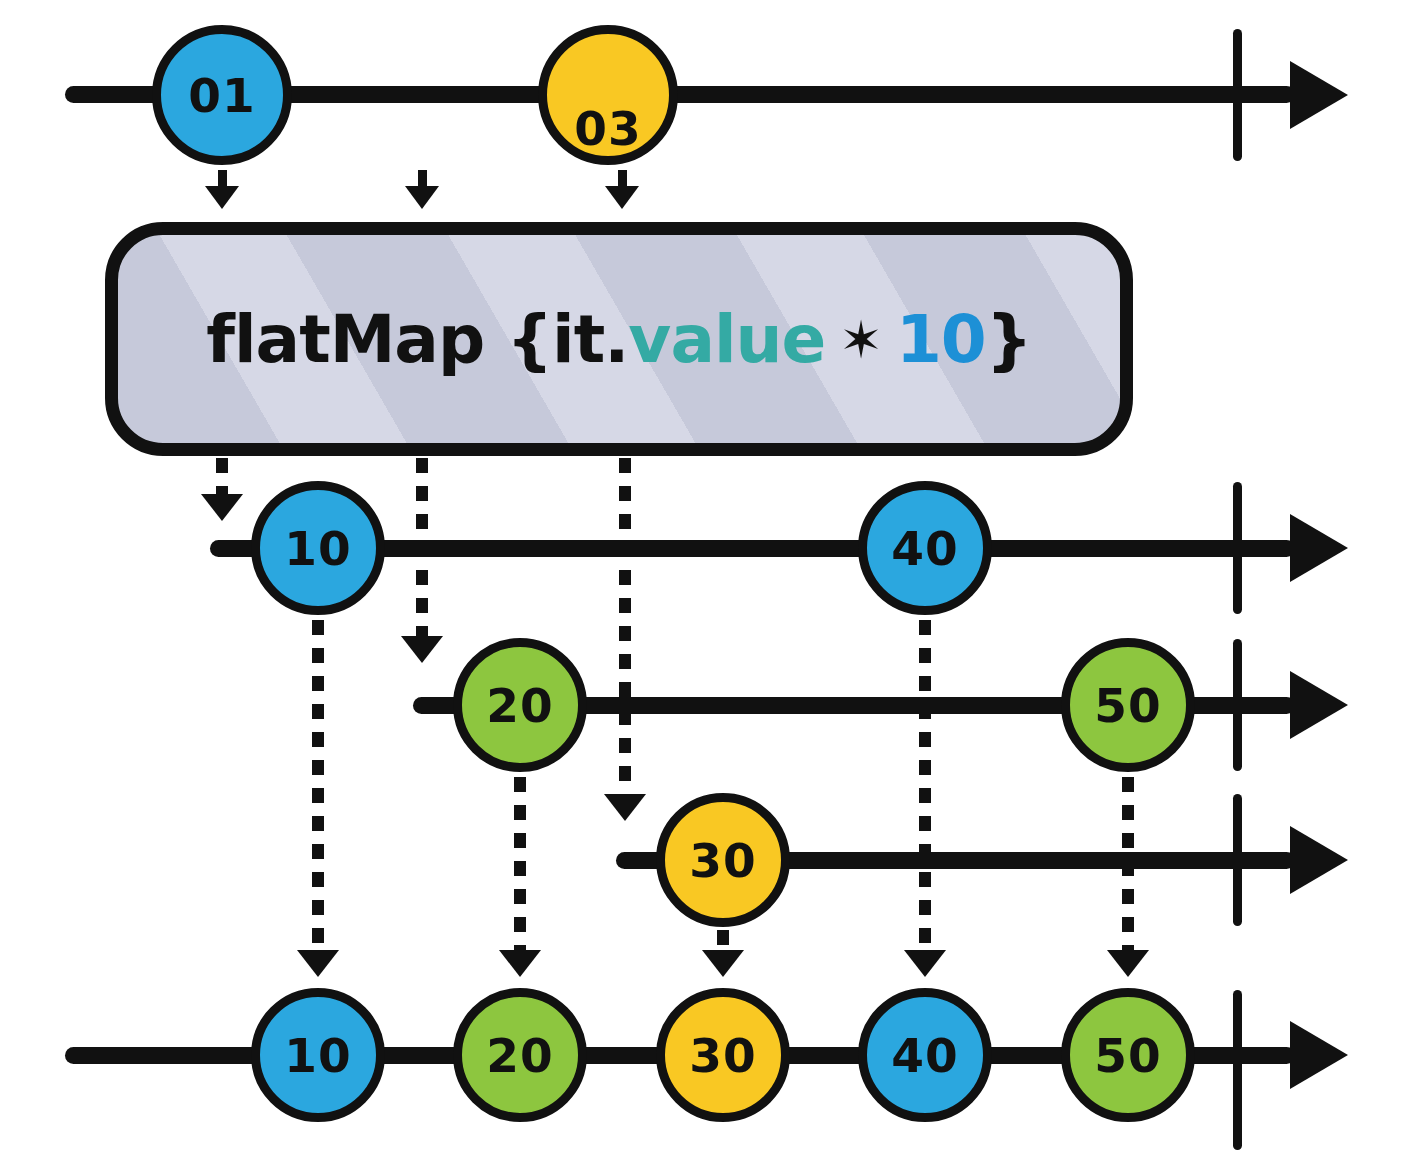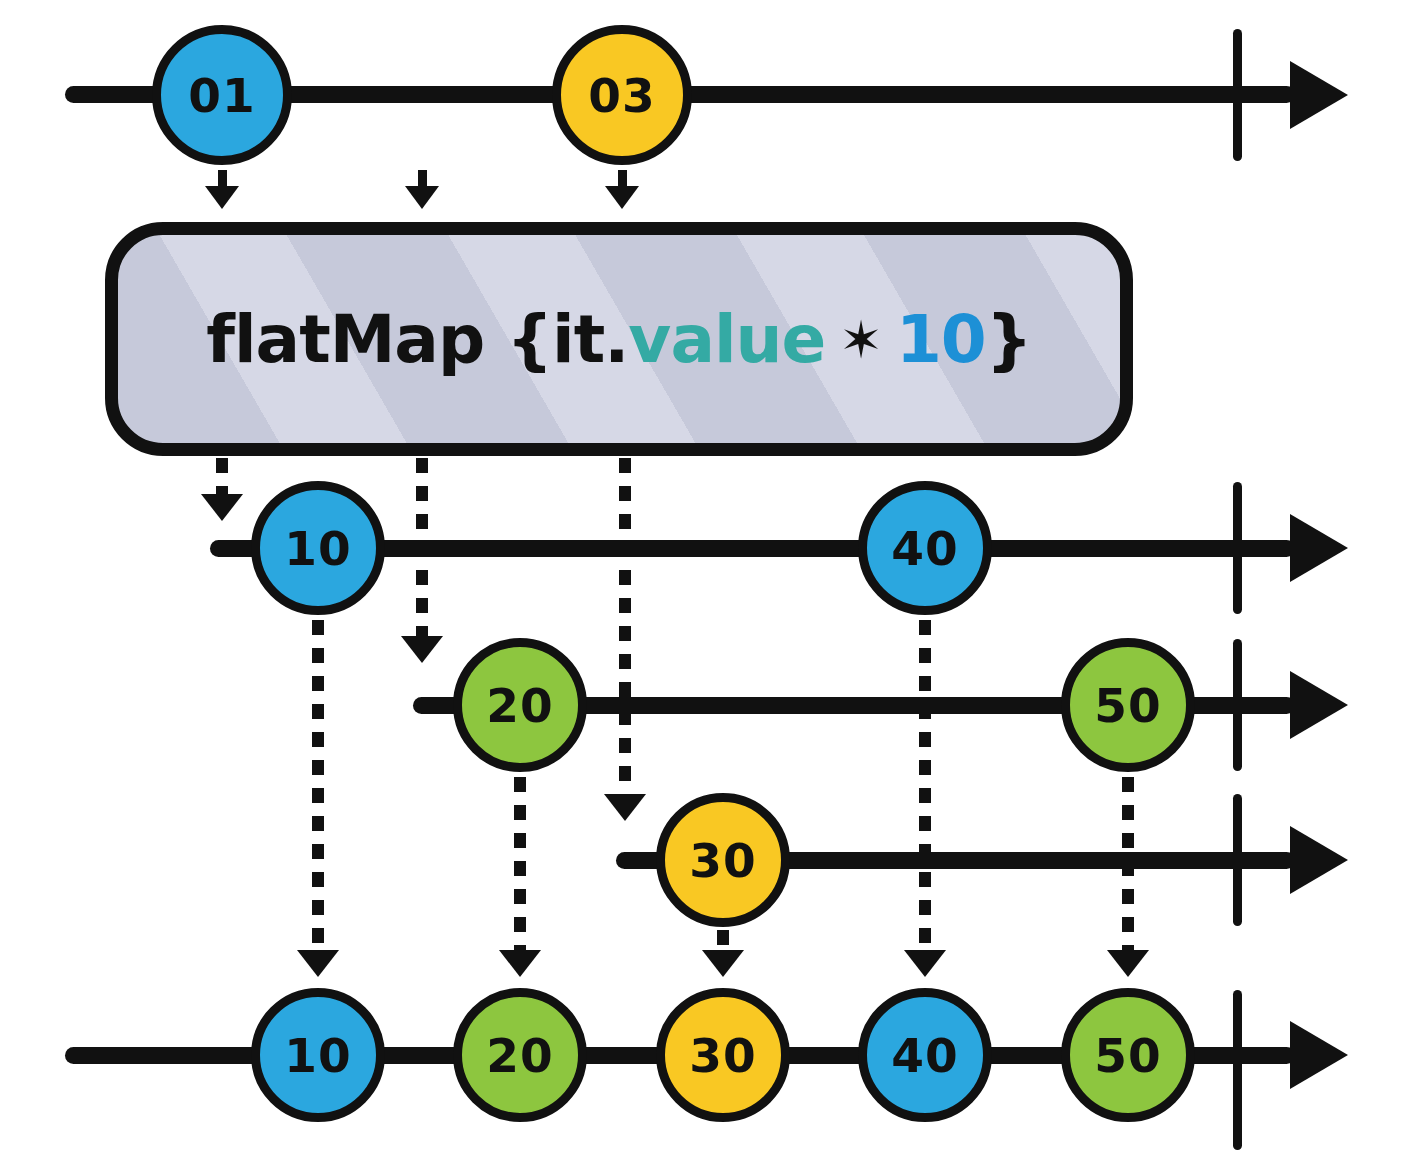--- a/index.html
+++ b/index.html
@@ -121,21 +121,21 @@
 
 <div class="canvas">
 
   <div class="timeline" style="left:65px; top:86px; width:1230px;"></div>
   <div class="arrowhead-right" style="left:1290px; top:61px;"></div>
   <div class="tick" style="left:1233px; top:29px;"></div>
 
   <div class="marble lg blue" style="left:152px; top:25px;">
     <span class="marble-label">01</span>
   </div>
-  <div class="marble lg yellow" style="left:552px; top:25px;">
+  <div class="marble lg yellow" style="left:538px; top:25px;align-items:flex-end;">
     <span class="marble-label">03</span>
   </div>
 
   <div class="emit-stem" style="left:218px; top:170px;"></div>
   <div class="emit-head" style="left:205px; top:186px;"></div>
   <div class="emit-stem" style="left:418px; top:170px;"></div>
   <div class="emit-head" style="left:405px; top:186px;"></div>
   <div class="emit-stem" style="left:618px; top:170px;"></div>
   <div class="emit-head" style="left:605px; top:186px;"></div>
 

